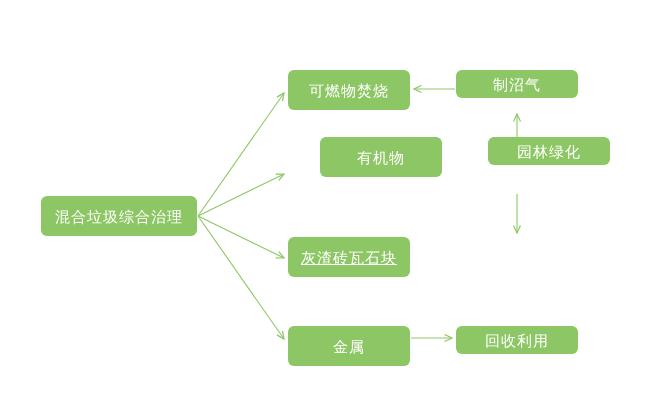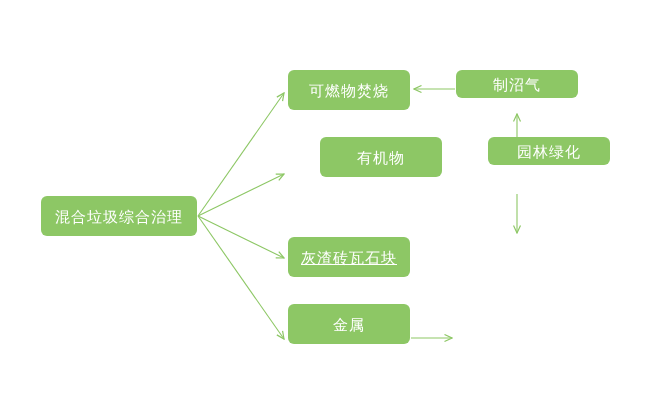--- a/index.html
+++ b/index.html
@@ -52,21 +52,21 @@
     height: 40px;
   }
   .node-right {
     left: 456px;
     width: 122px;
     height: 28px;
   }
   .row-1 { top: 70px; }
   .row-2 { top: 137px; margin-left: 32px; }
   .row-3 { top: 237px; text-decoration: underline; }
-  .row-4 { top: 304px; }
+  .row-4 { top: 326px; }
   .node-label {
     display: block;
   }
 </style>
 </head>
 <body>
 
 <div id="diagram-root">
 
   <svg id="connector-layer" viewBox="0 0 648 416" width="648" height="416" xmlns="http://www.w3.org/2000/svg">
@@ -106,14 +106,17 @@
   <div class="node node-mid row-4">
     <span class="node-label">金属</span>
   </div>
 
   <div class="node node-right row-1">
     <span class="node-label">制沼气</span>
   </div>
   <div class="node node-right row-2">
     <span class="node-label">园林绿化</span>
   </div>
+  <div class="node node-right row-4">
+    <span class="node-label">回收利用</span>
+  </div>
 
 </div>
 
 </body></html>

